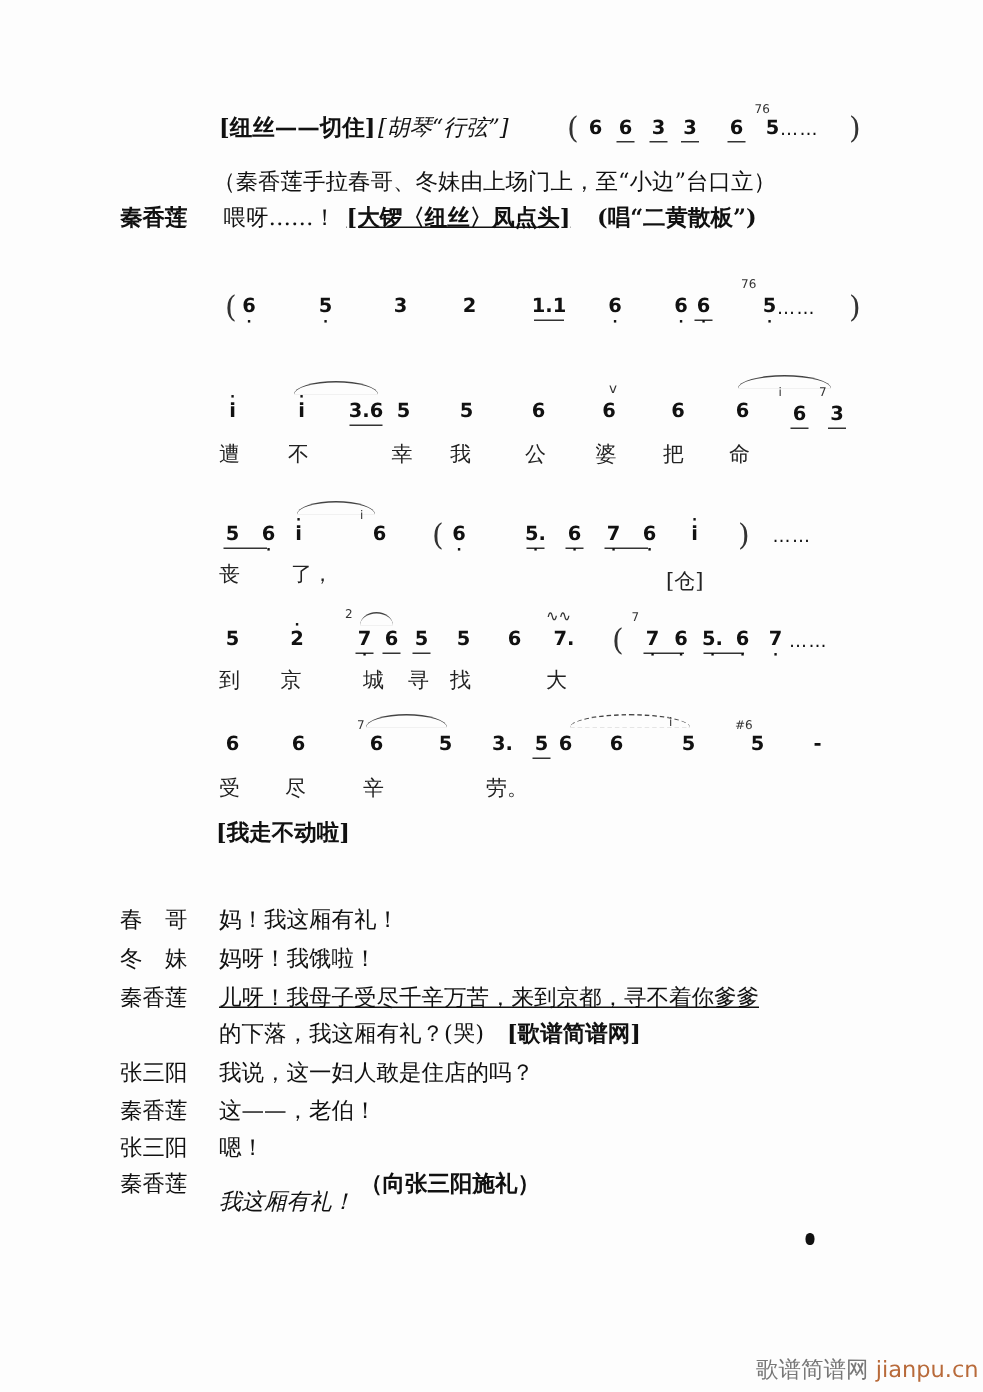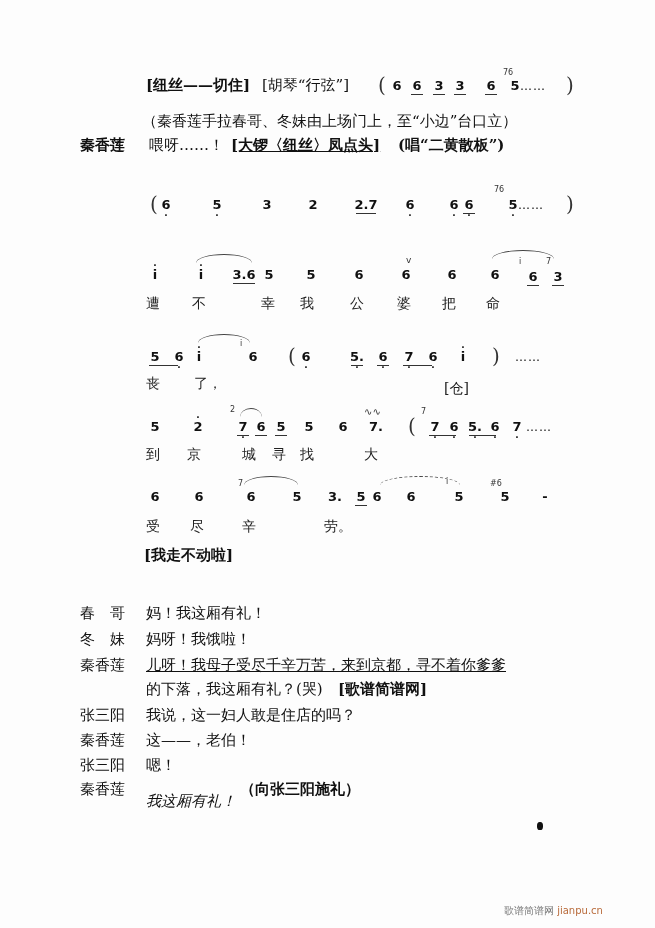--- a/index.html
+++ b/index.html
@@ -13,29 +13,29 @@
     .speaker { font-size: 15px; letter-spacing: 0px; }
     .note { position: absolute; font-family: "DejaVu Sans", "Liberation Sans", sans-serif; font-weight: bold; font-size: 13px; line-height: 14px; text-align: center; width: 22px; }
     .note .dot-above { position: absolute; top: -6px; left: 0; width: 100%; text-align: center; font-size: 9px; line-height: 6px; }
     .note .dot-below { position: absolute; top: 14px; left: 0; width: 100%; text-align: center; font-size: 9px; line-height: 6px; }
     .note .ul { position: absolute; left: 5px; right: 5px; top: 15px; border-top: 1px solid #333; }
     .grace { position: absolute; font-family: "DejaVu Sans", sans-serif; font-size: 8px; line-height: 8px; color: #333; }
     .lyric { position: absolute; font-size: 14px; line-height: 16px; color: #222; }
     .paren { position: absolute; font-family: "DejaVu Serif", serif; font-size: 20px; line-height: 20px; color: #333; }
     .slur { position: absolute; border-top: 1px solid #444; border-radius: 50% 50% 0 0 / 100% 100% 0 0; height: 8px; }
     .dots { position: absolute; font-family: "DejaVu Sans", sans-serif; font-size: 12px; letter-spacing: 1px; }
-    .watermark { position: absolute; font-size: 10px; color: #777; }
+    .watermark { position: absolute; font-size: 15px; color: #777; }
     .watermark .url { color: #b86a3a; font-family: "DejaVu Sans", sans-serif; }
     .ink { position: absolute; width: 6px; height: 8px; background: #111; border-radius: 45%; }
   </style>
 </head>
 <body>
 
 <div class="abs txt bold" style="left:146px; top:76px;">[纽丝——切住]</div>
-<div class="abs txt" style="left:262px; top:76px;">[胡琴“行弦”]</div>
+<div class="abs txt" style="left:252px; top:76px;font-style:italic;">[胡琴“行弦”]</div>
 <div>
   <div class="paren" style="left:378px; top:75px;">(</div>
   <div class="note" style="left:386px; top:79px;"><span>6</span></div>
   <div class="note" style="left:406px; top:79px;"><span>6</span><span class="ul"></span></div>
   <div class="note" style="left:428px; top:79px;"><span>3</span><span class="ul"></span></div>
   <div class="note" style="left:449px; top:79px;"><span>3</span><span class="ul"></span></div>
   <div class="note" style="left:480px; top:79px;"><span>6</span><span class="ul"></span></div>
   <div class="grace" style="left:503px; top:69px;">76</div>
   <div class="note" style="left:504px; top:79px;"><span>5</span></div>
   <div class="dots" style="left:520px; top:79px;">……</div>
@@ -48,21 +48,21 @@
 <div class="abs txt" style="left:149px; top:136px;">喂呀……！</div>
 <div class="abs txt bold" style="left:231px; top:136px;text-decoration:underline;">[大锣〈纽丝〉凤点头]</div>
 <div class="abs txt bold" style="left:398px; top:136px;">(唱“二黄散板”)</div>
 
 <div>
   <div class="paren" style="left:150px; top:194px;">(</div>
   <div class="note" style="left:155px; top:198px;"><span>6</span><span class="dot-below">·</span></div>
   <div class="note" style="left:206px; top:198px;"><span>5</span><span class="dot-below">·</span></div>
   <div class="note" style="left:256px; top:198px;"><span>3</span></div>
   <div class="note" style="left:302px; top:198px;"><span>2</span></div>
-  <div class="note" style="left:351px; top:198px; width:30px;"><span>2.7</span><span class="ul"></span></div>
+  <div class="note" style="left:351px; top:198px; width:30px;"><span>1.1</span><span class="ul"></span></div>
   <div class="note" style="left:399px; top:198px;"><span>6</span><span class="dot-below">·</span></div>
   <div class="note" style="left:443px; top:198px;"><span>6</span><span class="dot-below">·</span></div>
   <div class="note" style="left:458px; top:198px;"><span>6</span><span class="ul"></span><span class="dot-below">·</span></div>
   <div class="grace" style="left:494px; top:186px;">76</div>
   <div class="note" style="left:502px; top:198px;"><span>5</span><span class="dot-below">·</span></div>
   <div class="dots" style="left:518px; top:198px;">……</div>
   <div class="paren" style="left:566px; top:194px;">)</div>
 </div>
 
 <div>

